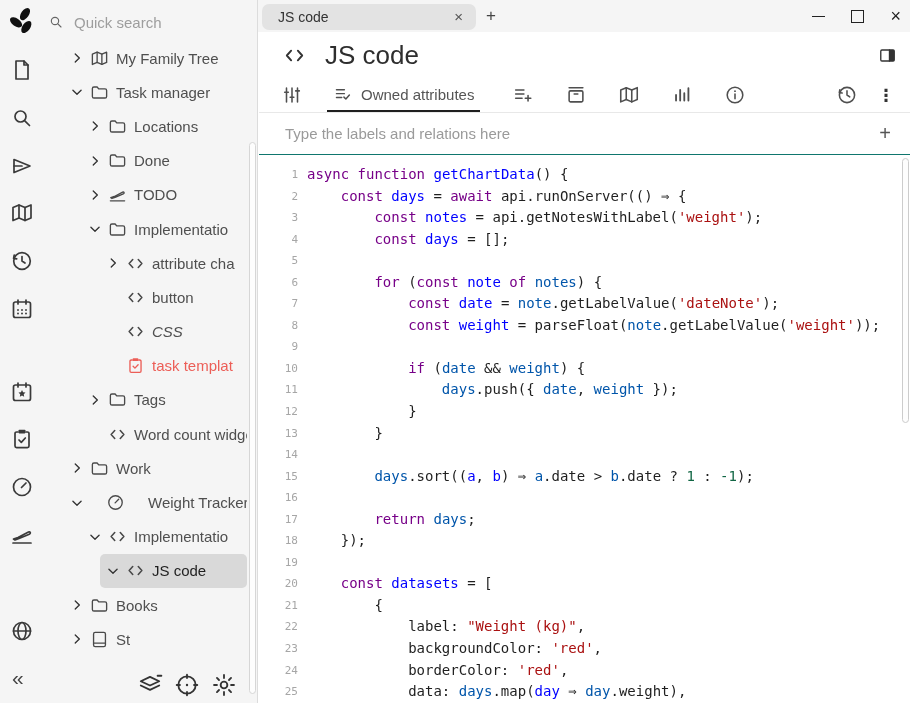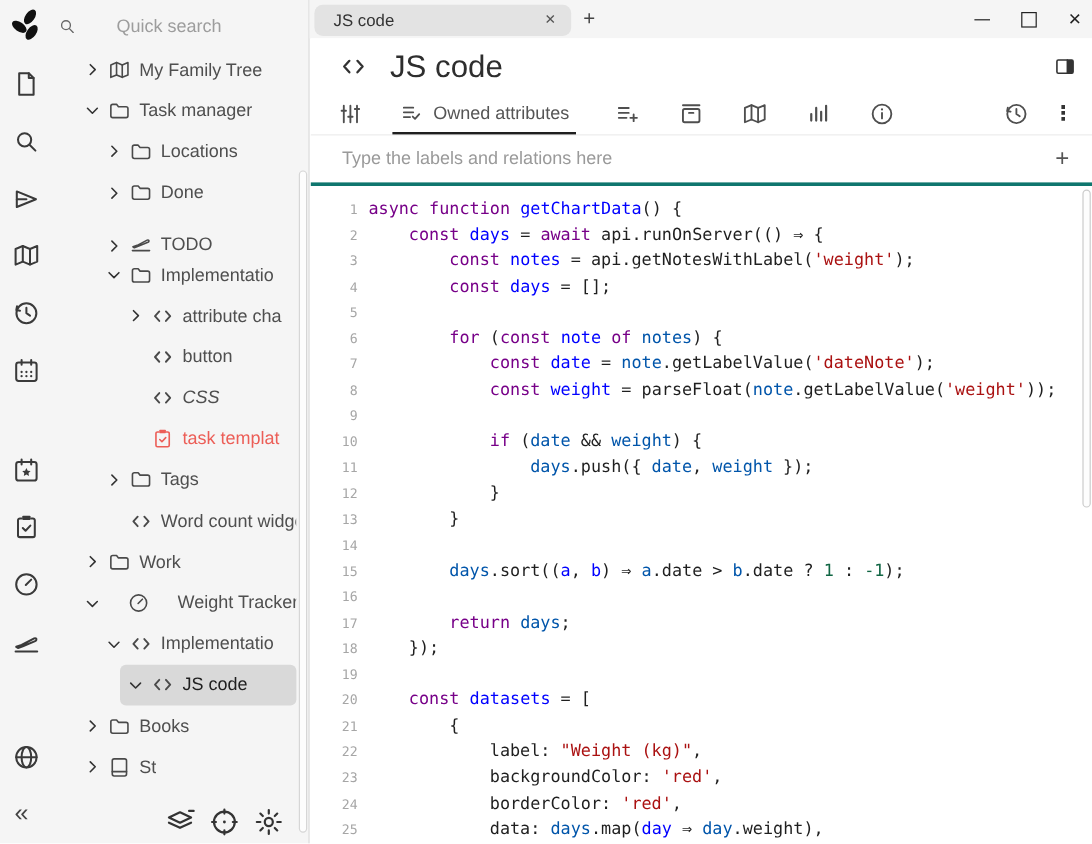--- a/index.html
+++ b/index.html
@@ -8,21 +8,21 @@
        background:#fff;color:#333;}
   
   .left-panel{position:absolute;left:0;top:0;width:258px;height:703px;
               background:var(--c-panel_bg,#f5f5f5);border-right:1px solid #dcdcdc;box-sizing:border-box;}
   .launcher{position:absolute;left:0;top:0;width:45px;height:703px;}
   .l-icon{position:absolute;left:10px;width:24px;height:24px;color:#3a3a3a;cursor:pointer;}
   .l-icon svg{width:100%;height:100%;}
   .logo{position:absolute;left:7px;top:5px;width:32px;height:32px;color:#111;}
   .logo svg{width:100%;height:100%;}
   .collapse-btn{position:absolute;left:12px;top:666px;font-size:21px;color:#444;cursor:pointer;line-height:24px;}
-  .quick-search{position:absolute;left:48px;top:8px;width:202px;height:28px;display:flex;align-items:center;gap:23px;}
+  .quick-search{position:absolute;left:48px;top:8px;width:202px;height:28px;display:flex;align-items:center;}
   .qs-icon{width:16px;height:16px;color:#666;margin-right:8px;flex:0 0 16px;}
   .qs-icon svg{width:100%;height:100%;}
   .quick-search input{flex:1;border:none;outline:none;background:transparent;
        font-family:inherit;font-size:15px;color:#444;}
   .quick-search input::placeholder{color:#9d9d9d;}
   
   .tree{position:absolute;left:45px;top:41px;right:8px;bottom:0;overflow:hidden;}
   .tree-row{display:flex;align-items:center;height:34.2px;padding-left:6px;margin-right:2px;
             border-radius:5px;cursor:pointer;white-space:nowrap;overflow:hidden;}
   .tree-row.selected{background:var(--c-selected_bg,#d9d9d9);}
@@ -68,21 +68,21 @@
   .rb-first{width:auto;padding:0 12px;margin-left:10px;}
   .rb-tab{height:100%;display:flex;align-items:center;gap:7px;padding:0 6px;margin-left:12px;
           border-bottom:2.5px solid var(--c-accent_underline,#1f1f1f);box-sizing:border-box;cursor:pointer;}
   .rb-tab .rb-icon{width:21px;height:21px;}
   .rb-tab-label{font-size:15px;color:#555;}
   .rb-gap{margin-left:16px;}
   .rb-right{margin-left:auto;display:flex;align-items:center;margin-right:6px;}
   .kebab{font-size:17px;color:#333;width:36px;text-align:center;cursor:pointer;font-weight:bold;}
   
   .attr-row{position:absolute;left:259px;top:113px;right:0;height:42px;background:#fff;
-            display:flex;align-items:center;border-bottom:3px solid #0f766e;box-sizing:border-box;}
+            display:flex;align-items:center;border-bottom:1px solid #0f766e;box-sizing:border-box;}
   .attr-row input{flex:1;margin-left:24px;border:none;outline:none;background:transparent;
                   font-family:inherit;font-size:15px;color:#444;}
   .attr-row input::placeholder{color:#9a9a9a;}
   .attr-add{font-size:20px;color:#555;padding:0 19px;cursor:pointer;}
   
   .editor{position:absolute;left:259px;top:155px;right:0;bottom:0;background:#fff;overflow:hidden;
           padding-top:9px;box-sizing:border-box;}
   .cl{display:flex;line-height:21.55px;font-family:"DejaVu Sans Mono","Liberation Mono",monospace;}
   .ln{width:39px;flex:0 0 39px;text-align:right;padding-right:9px;font-size:11px;
       color:var(--sc-line_number,#a6a6a6);align-self:center;}
@@ -205,21 +205,21 @@
       </div>
       <div class="tree-row" style="margin-left: 37px;">
         <span class="chev"><svg viewBox="0 0 24 24" fill="none" stroke="currentColor" stroke-width="2.3" stroke-linecap="round" stroke-linejoin="round">
             <path d="M9 5l7 7-7 7"></path>
           </svg></span>
         <span class="ticon"><svg viewBox="0 0 24 24" fill="none" stroke="currentColor" stroke-width="1.7" stroke-linecap="round" stroke-linejoin="round">
             <path d="M3 7c0-1.1.9-2 2-2h4l2 2.5h8c1.1 0 2 .9 2 2V17c0 1.1-.9 2-2 2H5c-1.1 0-2-.9-2-2z"></path>
           </svg></span>
         <span class="tlabel">Done</span>
       </div>
-      <div class="tree-row" style="margin-left: 37px; align-items: flex-end;">
+      <div class="tree-row" style="margin-left: 37px;">
         <span class="chev"><svg viewBox="0 0 24 24" fill="none" stroke="currentColor" stroke-width="2.3" stroke-linecap="round" stroke-linejoin="round">
             <path d="M9 5l7 7-7 7"></path>
           </svg></span>
         <span class="ticon"><svg viewBox="0 0 24 24" fill="none" stroke="currentColor" stroke-width="1.7" stroke-linecap="round" stroke-linejoin="round">
             <path d="M3 20h18"></path>
             <path d="M3.5 16l4.5-1.5 10.5-5.5c1-.5 2.1.1 1.8 1.2-.1.5-.5.9-1 1.1L9 15.5l-4 1.5z"></path>
           </svg></span>
         <span class="tlabel">TODO</span>
       </div>
       <div class="tree-row" style="margin-left: 37px;">

